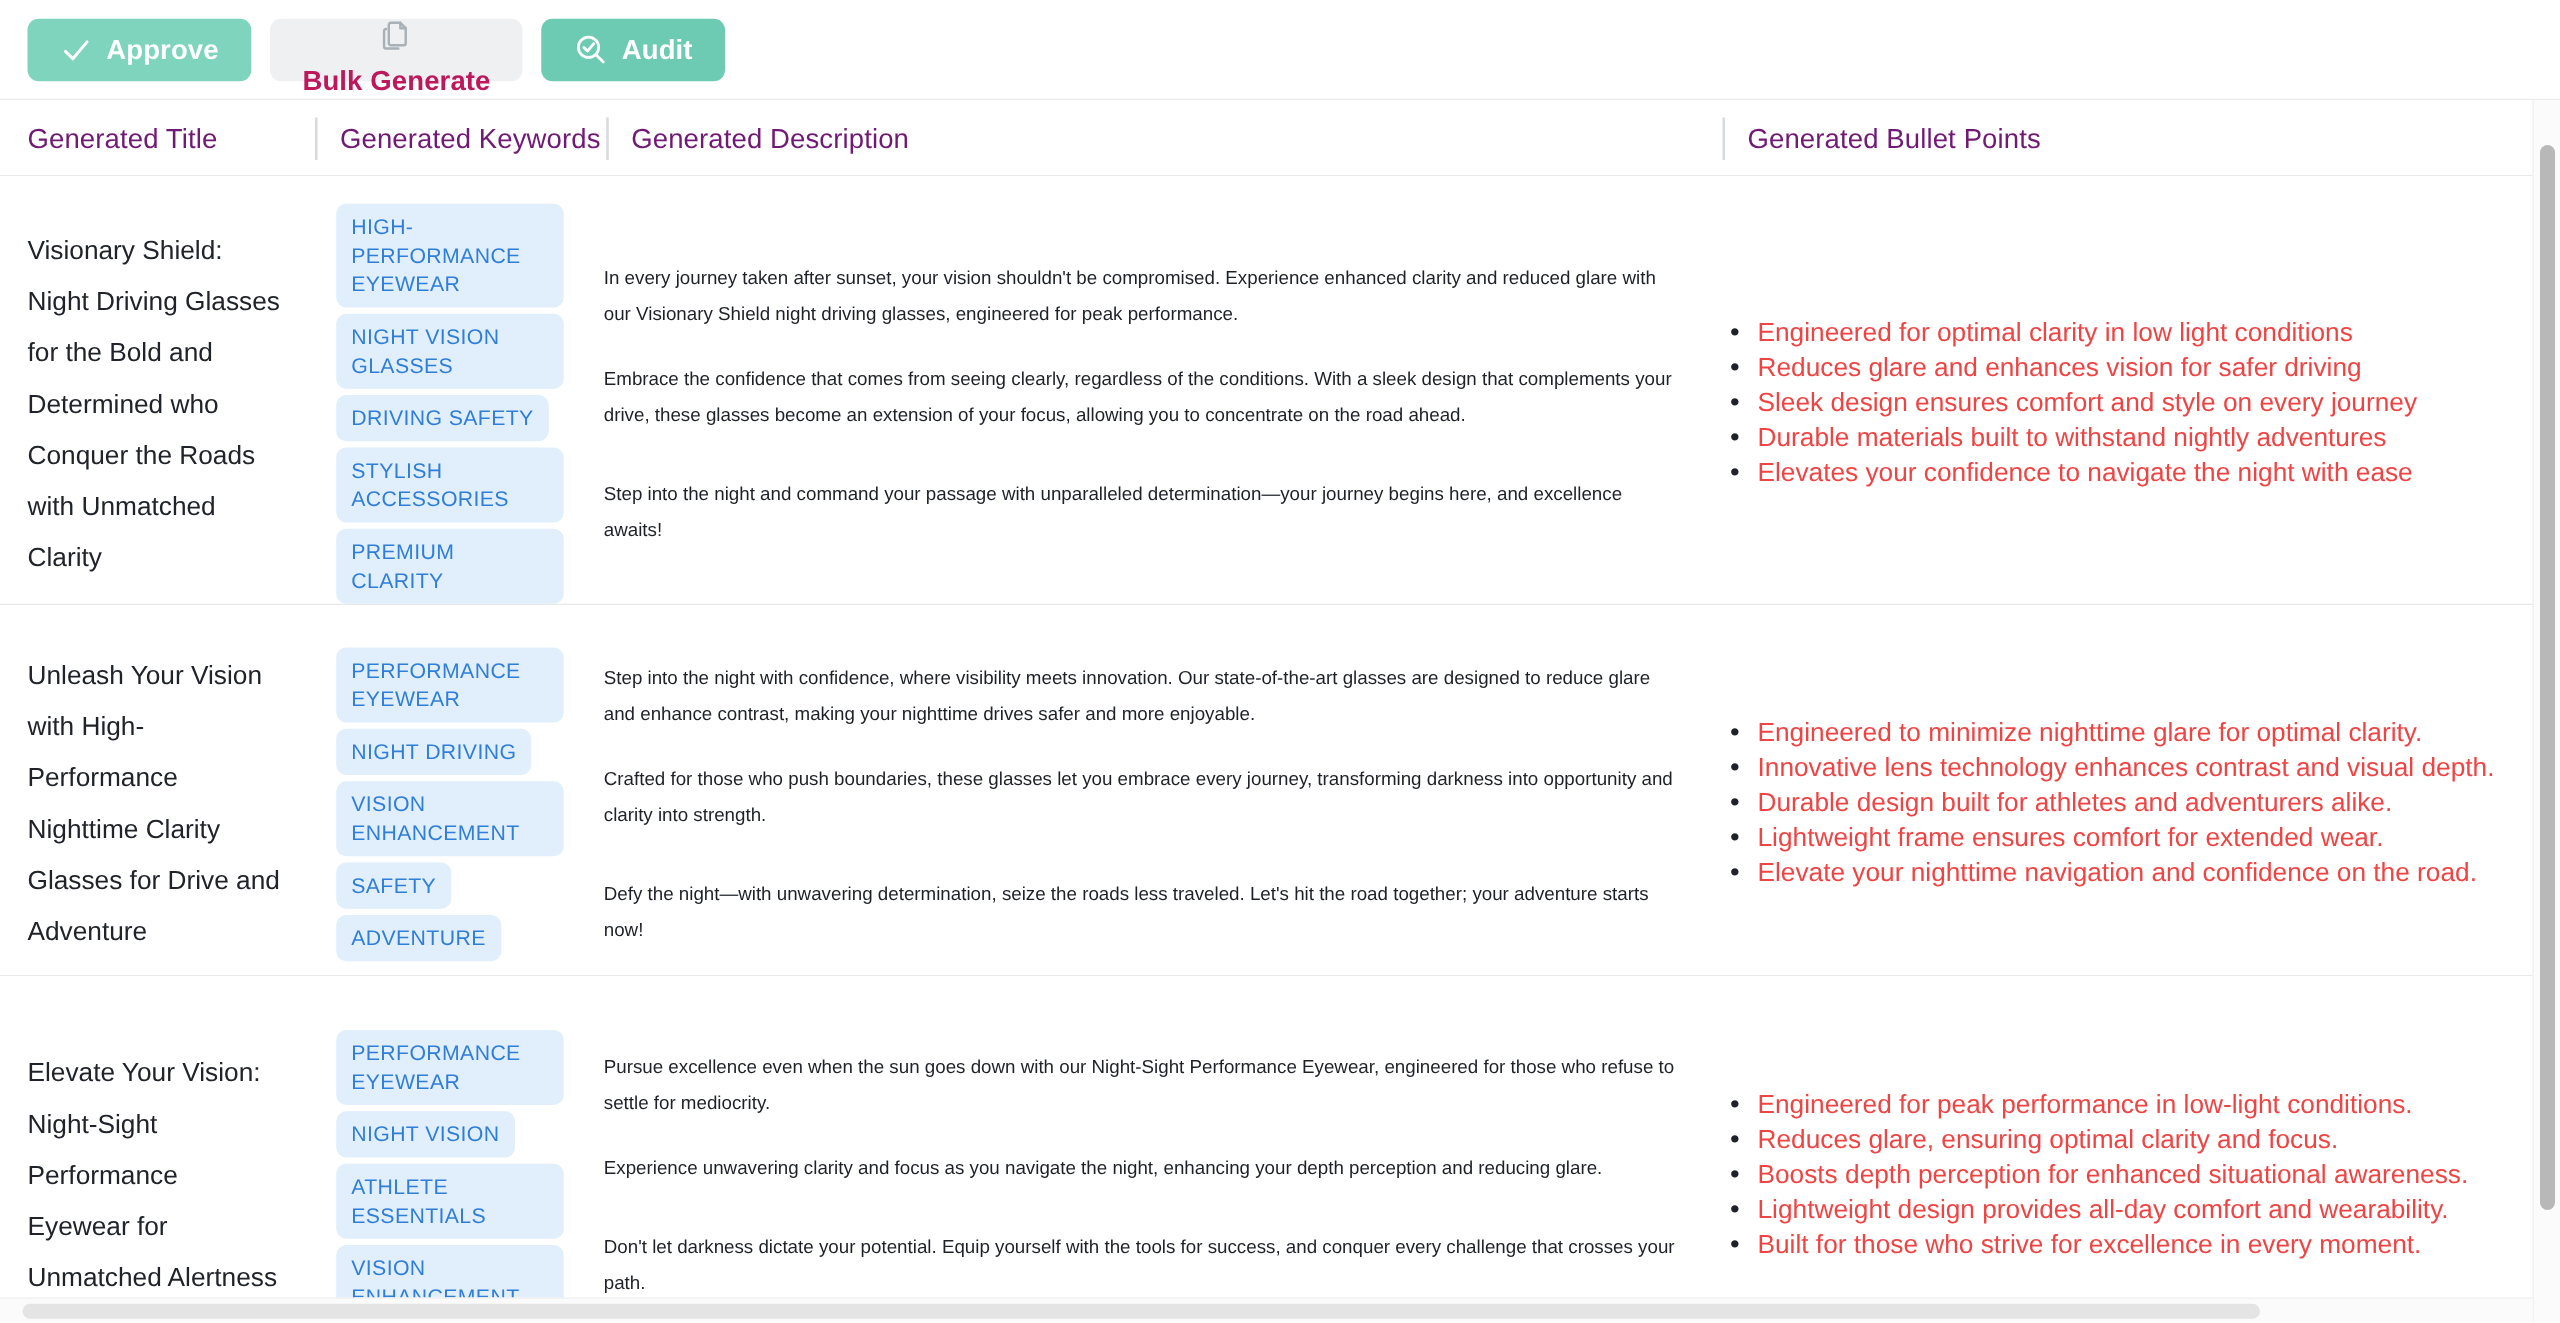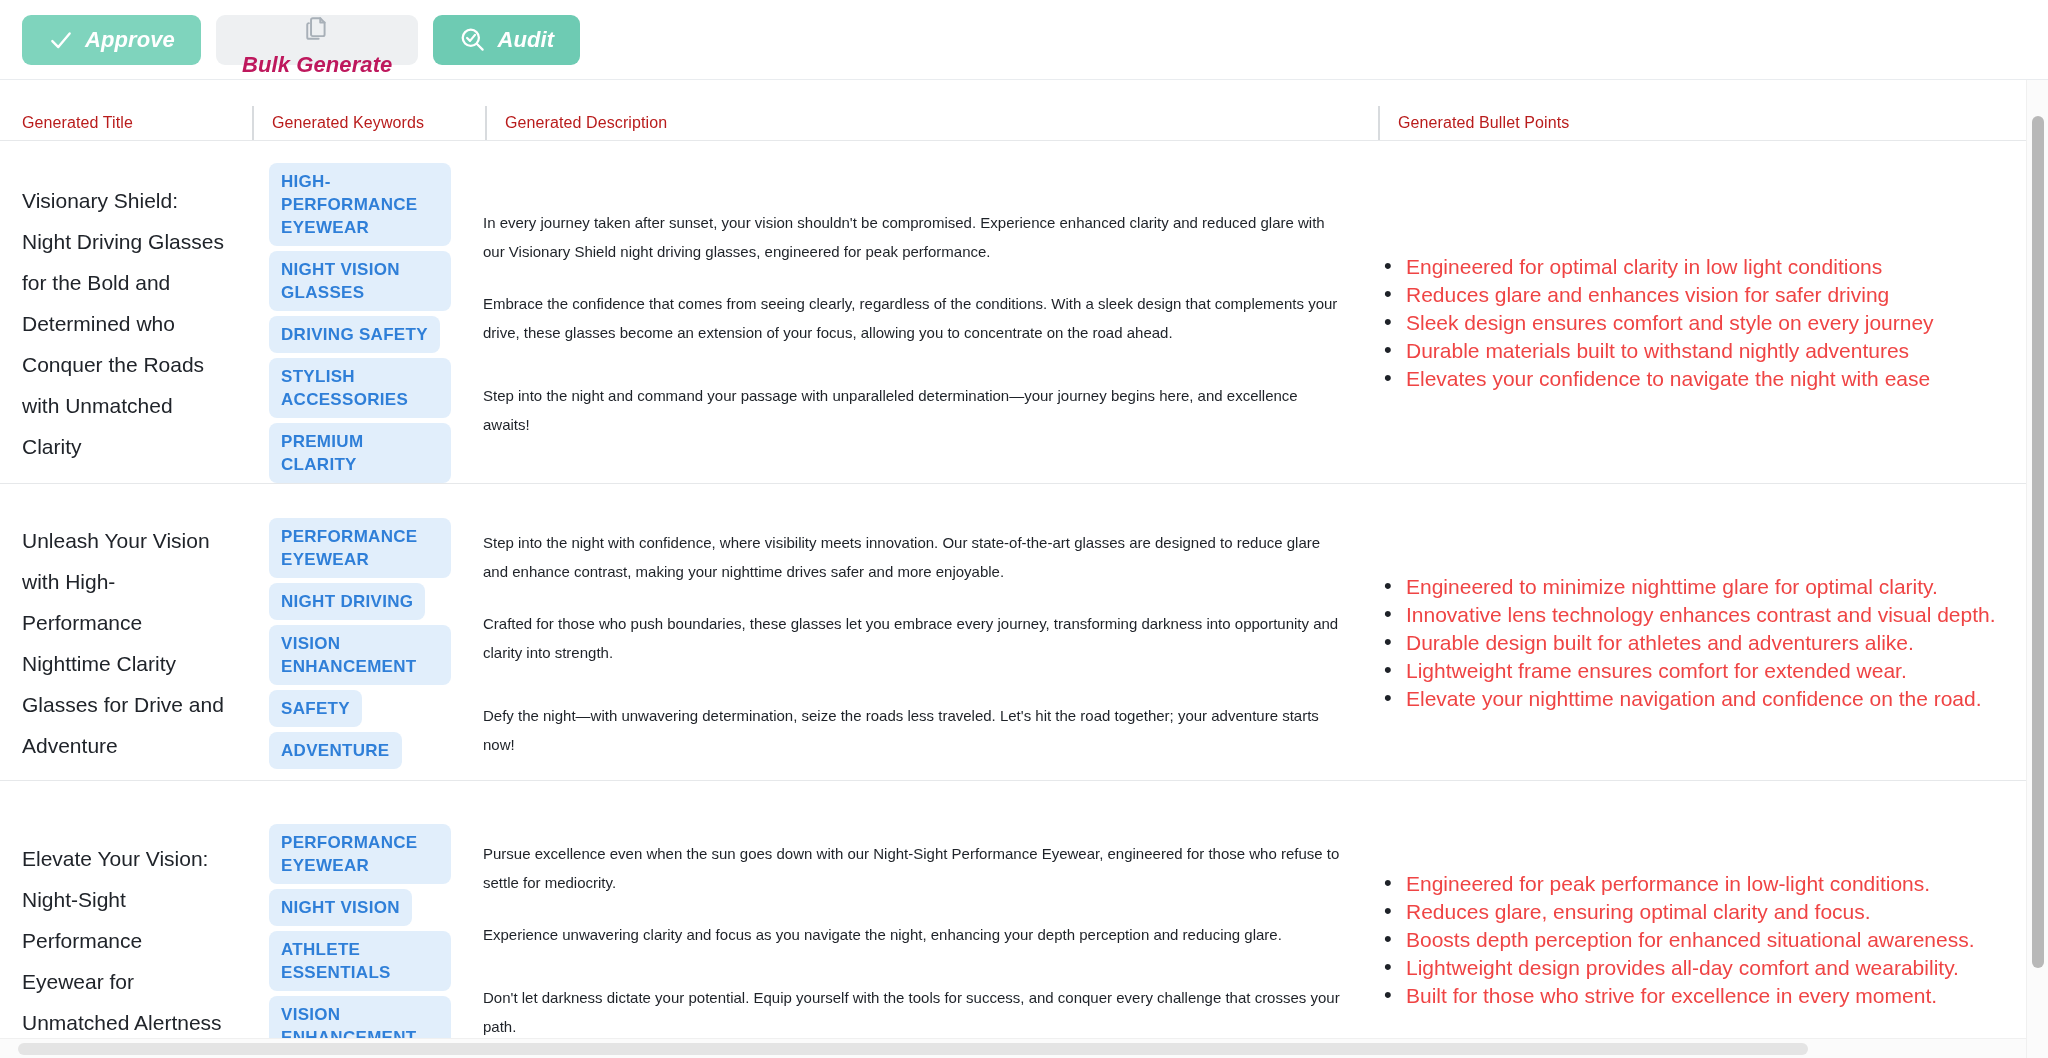--- a/index.html
+++ b/index.html
@@ -19,44 +19,43 @@
     padding-left: 22px; gap: 15px;
     border-bottom: 1px solid #e9ecef;
   }
   .btn {
     display: inline-flex; align-items: center; gap: 11px;
     height: 50px; padding: 0 26px;
     border-radius: 9px; border: none; cursor: pointer;
     font-size: 22px; font-weight: bold; letter-spacing: .1px;
     font-family: "Liberation Sans", sans-serif;
     white-space: nowrap;
-    font-style: italic;
   }
   .btn-approve { background: #7fd4bd; color: #ffffff; }
   .btn-bulk    { background: #eef0f2; color: #be185d; flex-direction: column; }
   .btn-audit   { background: #6ecbb3; color: #ffffff; }
   .btn svg { display: block; }
 
   
   .table-wrap {
     position: absolute; top: 80px; left: 0;
     width: 2048px; height: 978px;
     background: #ffffff;
     overflow: hidden;
   }
   .thead {
     position: relative;
     height: 61px;
     border-bottom: 1px solid #e6e8ea;
     background: #fff;
   }
   .th {
-    position: absolute; top: 12px; height: 61px;
+    position: absolute; top: 0; height: 61px;
     display: flex; align-items: center;
-    font-size: 16px; color: #b91c1c; letter-spacing: .1px;
+    font-size: 22px; color: #701a75; letter-spacing: .1px;
     white-space: nowrap;
   }
   .th::before {
     content: ""; position: absolute; left: -20px; top: 14px;
     width: 2px; height: 34px; background: #d8dbde;
   }
   .th.no-rule::before { display: none; }
 
   .th-title    { left: 22px; }
   .th-keywords { left: 272px; }
@@ -80,21 +79,21 @@
   }
   .c-keywords {
     width: 233px; padding-left: 19px; padding-right: 14px;
     display: flex; flex-direction: column; align-items: flex-start;
     justify-content: center; gap: 5px;
   }
   .chip {
     background: #e1eefb; color: #2f7fd8;
     border-radius: 8px;
     padding: 7px 12px;
-    font-size: 17px; font-weight: bold; letter-spacing: .3px;
+    font-size: 17px; font-weight: normal; letter-spacing: .3px;
     line-height: 23px;
     max-width: 182px;
   }
   .c-desc {
     width: 893px; padding-left: 0px; padding-right: 30px;
     display: flex; flex-direction: column; justify-content: center;
   }
   .c-desc p {
     font-size: 15px; line-height: 29px; color: #1e2228;
     margin-bottom: 23px;

